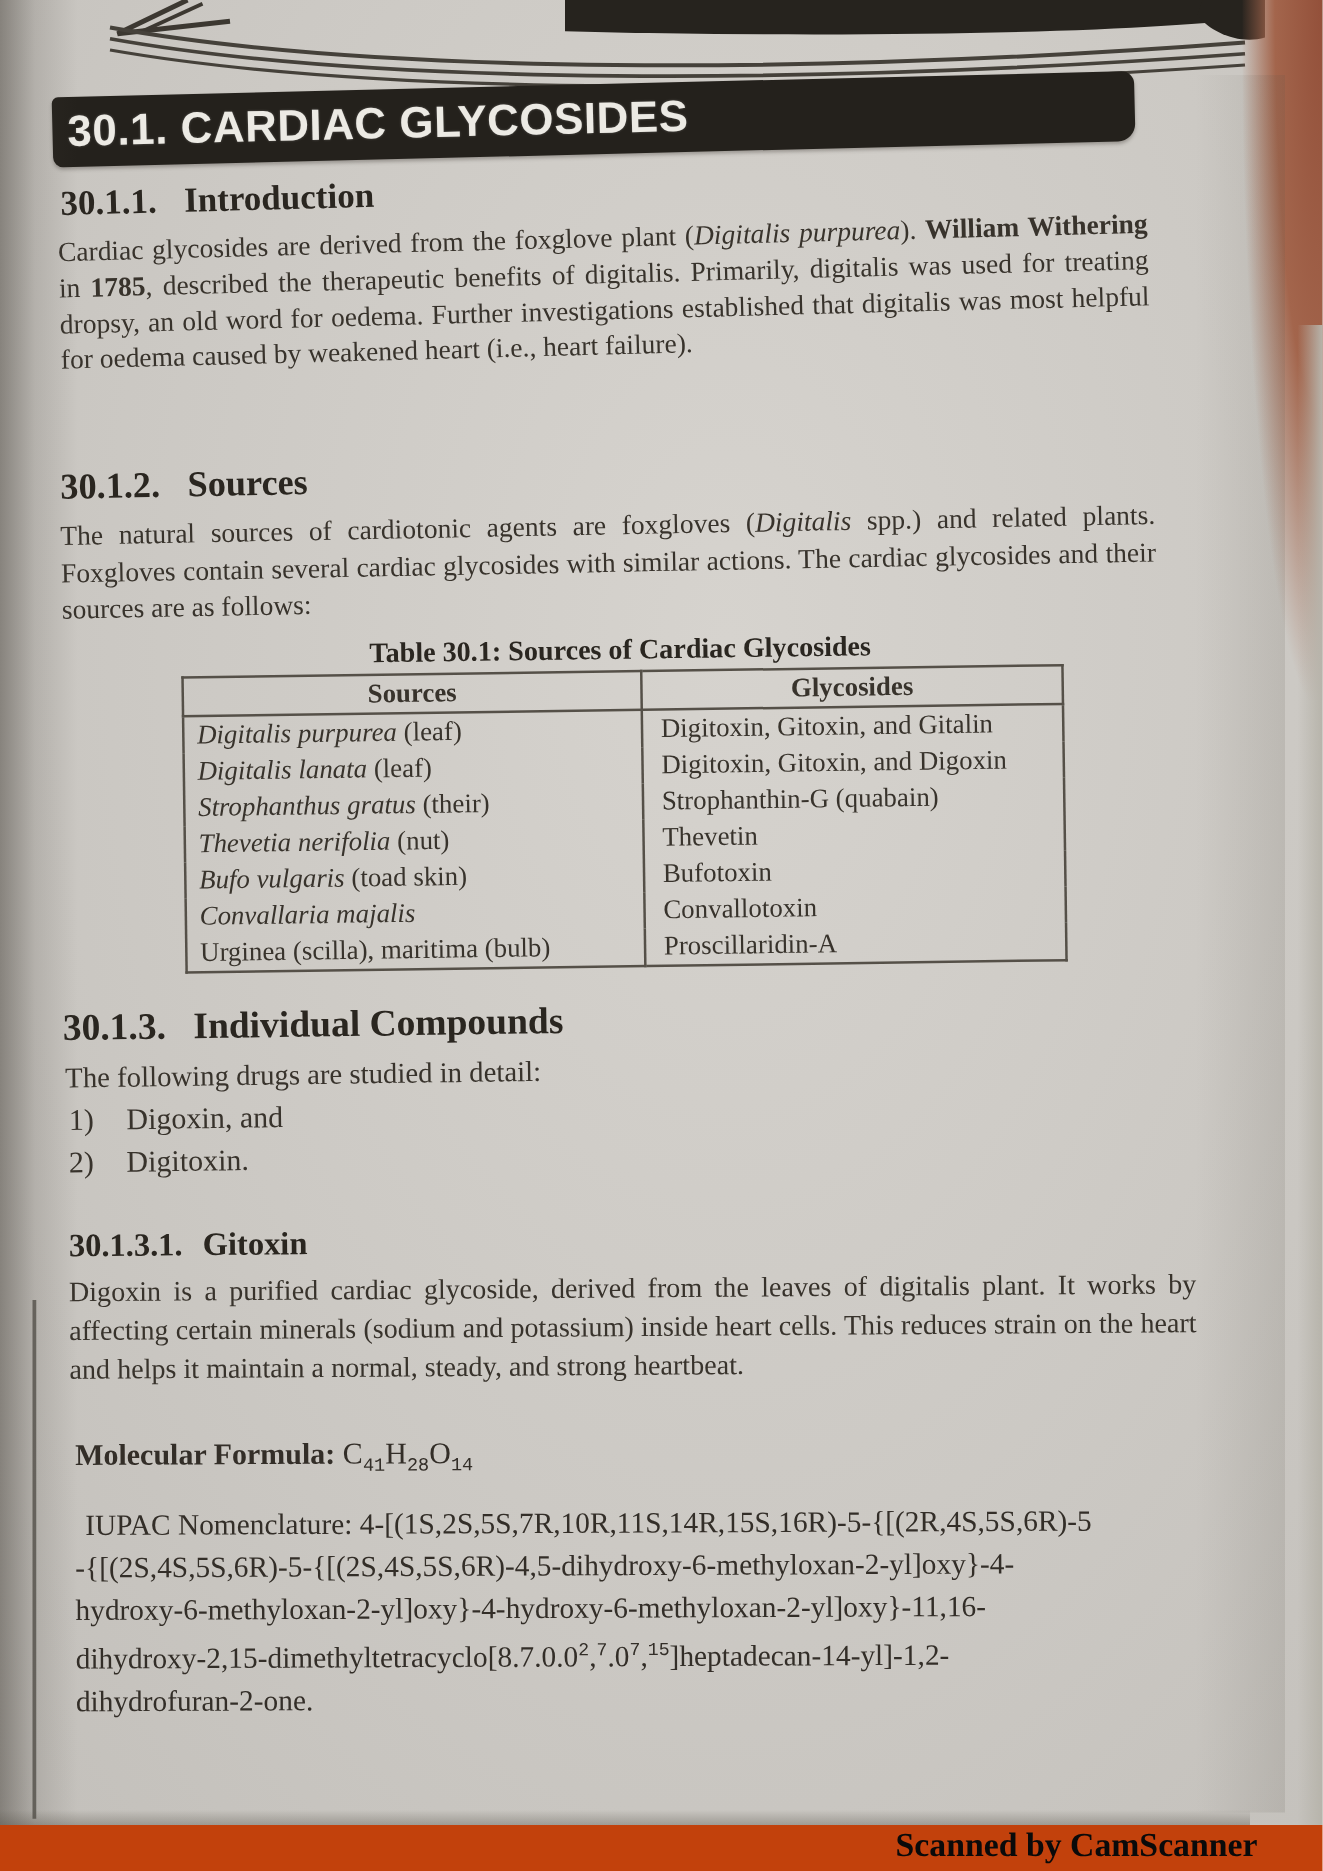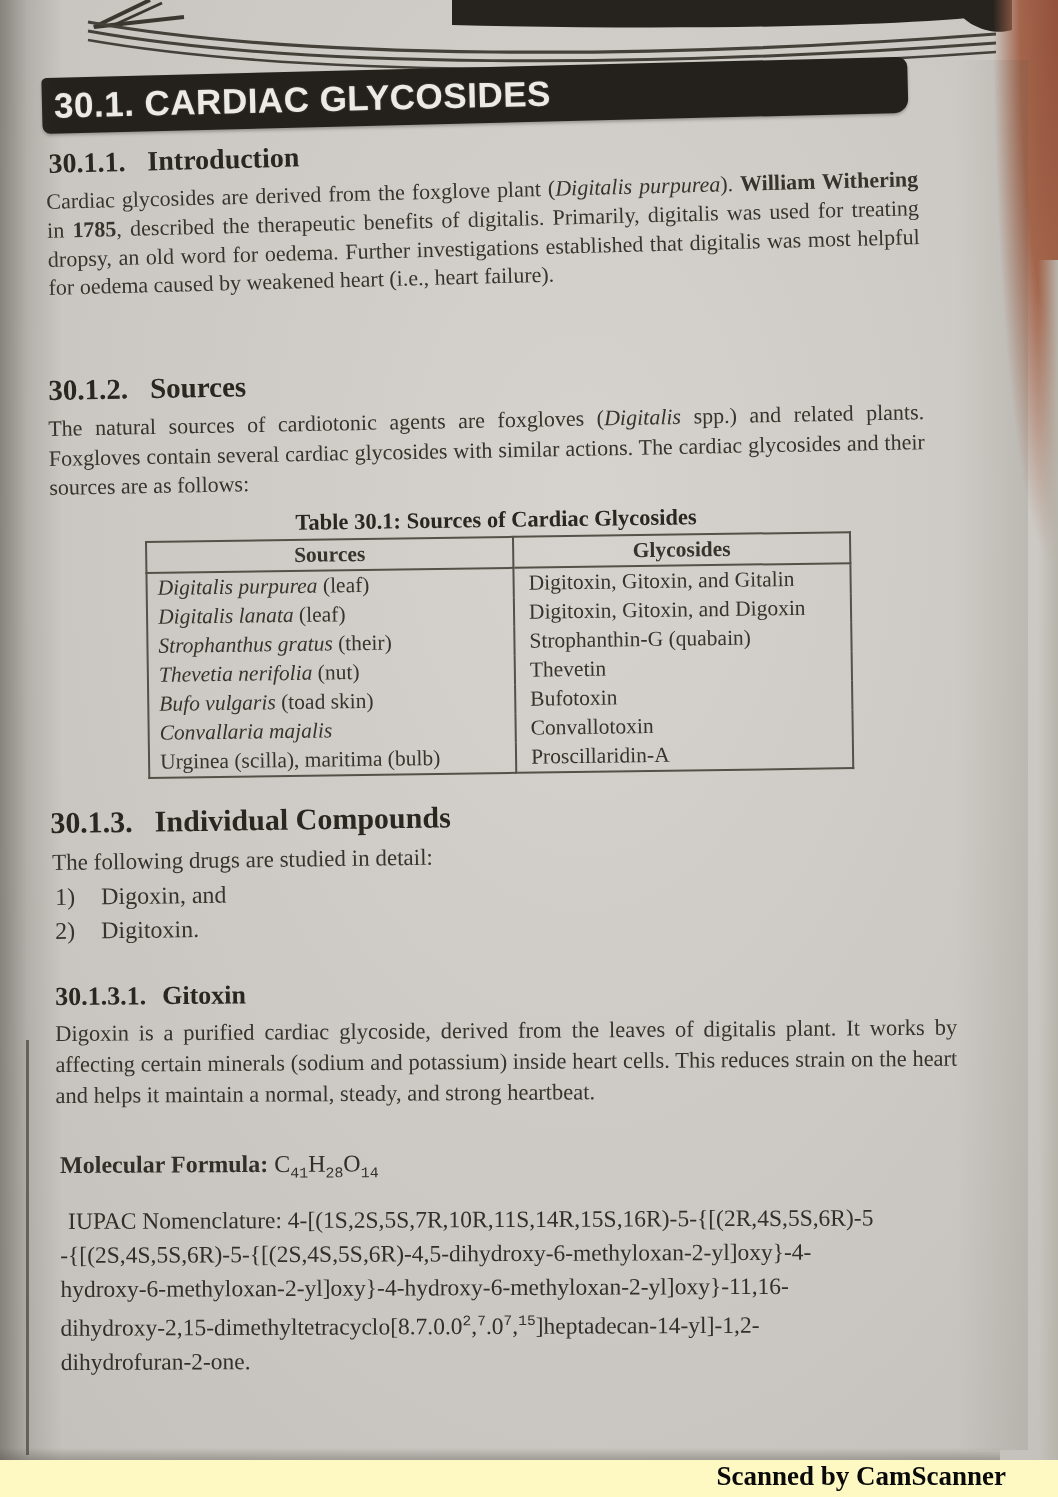--- a/index.html
+++ b/index.html
@@ -77,21 +77,21 @@
     transform:rotate(-0.4deg);transform-origin:left top;}
 
   .formula{position:absolute;left:60px;top:1152px;font-size:24px;color:#332e28;
     transform:rotate(-0.3deg);transform-origin:left top;white-space:nowrap;}
   .iupac{position:absolute;left:60px;top:1204px;width:890px;font-size:23.5px;color:#332e28;
     transform:rotate(-0.25deg);transform-origin:left top;}
   .iupac .line{line-height:34px;white-space:nowrap;}
   .iupac .line:first-child{padding-left:8px;}
   sub,sup{font-size:0.62em;font-family:Liberation Mono, monospace;}
 
-  .footer{position:absolute;left:0;top:1460px;width:1058px;height:37px;background:#fef9c3;}
+  .footer{position:absolute;left:0;top:1460px;width:1058px;height:37px;background:#c2410c;}
   .footer-text{position:absolute;right:52px;top:1px;font-size:27px;font-weight:600;
     color:#0a0a0a;font-family:"Liberation Serif","DejaVu Serif",serif;white-space:nowrap;}
 </style>
 </head>
 <body>
 
 <div class="page">
 
   <svg class="artifacts" width="1058" height="80">
     <path d="M452,0 L1012,0 L1012,13 C930,26 690,31 452,25 Z" fill="#26231e"></path>

